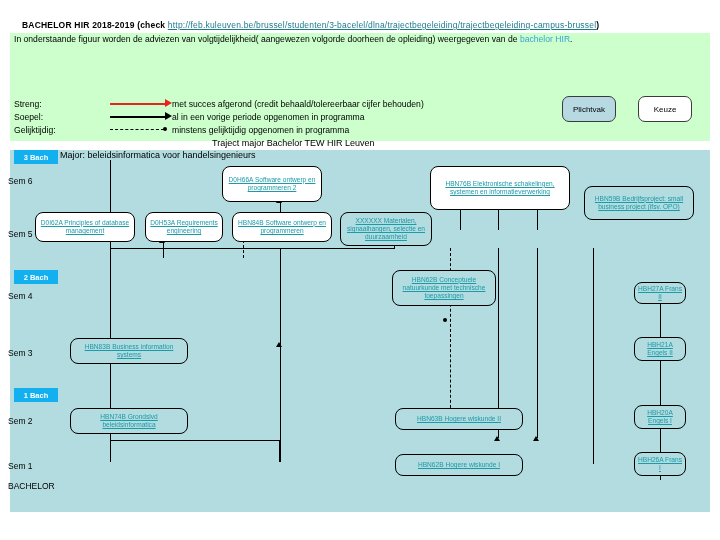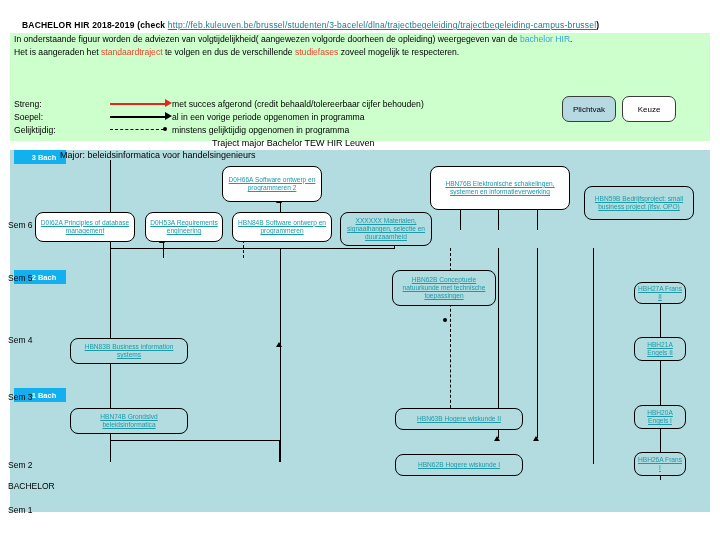--- a/index.html
+++ b/index.html
@@ -29,36 +29,36 @@
          border-bottom:4px solid transparent;}
   .ahead-red{border-left:7px solid #e8241b;}
   .ahead-blk{border-left:7px solid #000;}
   .dot{position:absolute;width:4px;height:4px;border-radius:50%;background:#000;}
 
   
   .chip{position:absolute;border:1.3px solid #3b3b3b;border-radius:7px;
         font-size:8px;display:flex;align-items:center;justify-content:center;
         text-align:center;}
   .chip.plicht{background:#b6d9e2;}
-  .chip.keuze{background:#ffffff;}
+  .chip.keuze{background:#ffffff;margin-left:16px;}
 
   
   .cap{position:absolute;left:212px;top:138px;font-size:9px;white-space:nowrap;}
 
   
   .body{position:absolute;left:10px;top:150px;width:700px;height:362px;
         background:#b2dcdf;}
 
   
   .badge{position:absolute;background:#12b0ef;color:#ffffff;font-size:7.5px;
-         font-weight:bold;display:flex;align-items:center;justify-content:center;padding-left:8px;}
+         font-weight:bold;display:flex;align-items:center;justify-content:center;}
 
   .major{position:absolute;left:60px;top:150px;font-size:9px;}
 
-  .sem{position:absolute;left:8px;font-size:8.5px;margin-top:44px;}
+  .sem{position:absolute;left:8px;font-size:8.5px;}
   .bachelor{position:absolute;left:8px;top:481px;font-size:8.5px;}
 
   
   .box{position:absolute;border:1.2px solid #000;border-radius:8px;
        display:flex;align-items:center;justify-content:center;text-align:center;
        padding:1px 2px;box-sizing:border-box;}
   .box span{font-size:6.6px;line-height:8.2px;color:#1b9aa8;
             text-decoration:underline;display:block;}
   .box.fill{background:#ffffff;}
   .box.tint{background:#b2dcdf;}
@@ -79,23 +79,20 @@
 <div class="hdr">
   <span>BACHELOR HIR 2018-2019 (check </span><a href="#">http://feb.kuleuven.be/brussel/studenten/3-bacelel/dlna/trajectbegeleiding/trajectbegeleiding-campus-brussel</a><span>)</span>
 </div>
 
 <div class="green"></div>
 
 <div class="ptext">
   <div>
     <span>In onderstaande figuur worden de adviezen van volgtijdelijkheid( aangewezen volgorde doorheen de opleiding) weergegeven van de </span><span class="blue">bachelor HIR</span><span>.</span>
   </div>
-  <div>
-    <span>Het is aangeraden het </span><span class="red">standaardtraject</span><span> te volgen en dus de verschillende </span><span class="red">studiefases</span><span> zoveel mogelijk te respecteren.</span>
-  </div>
 </div>
 
 <div class="leg-lbl" style="top:99px">Streng:</div>
 <div class="leg-lbl" style="top:112px">Soepel:</div>
 <div class="leg-lbl" style="top:125px">Gelijktijdig:</div>
 
 <div class="ln ln-red" style="left:110px;top:103px;width:56px"></div>
 <div class="ahead ahead-red" style="left:165px;top:99px"></div>
 
 <div class="ln ln-blk" style="left:110px;top:116px;width:56px"></div>

